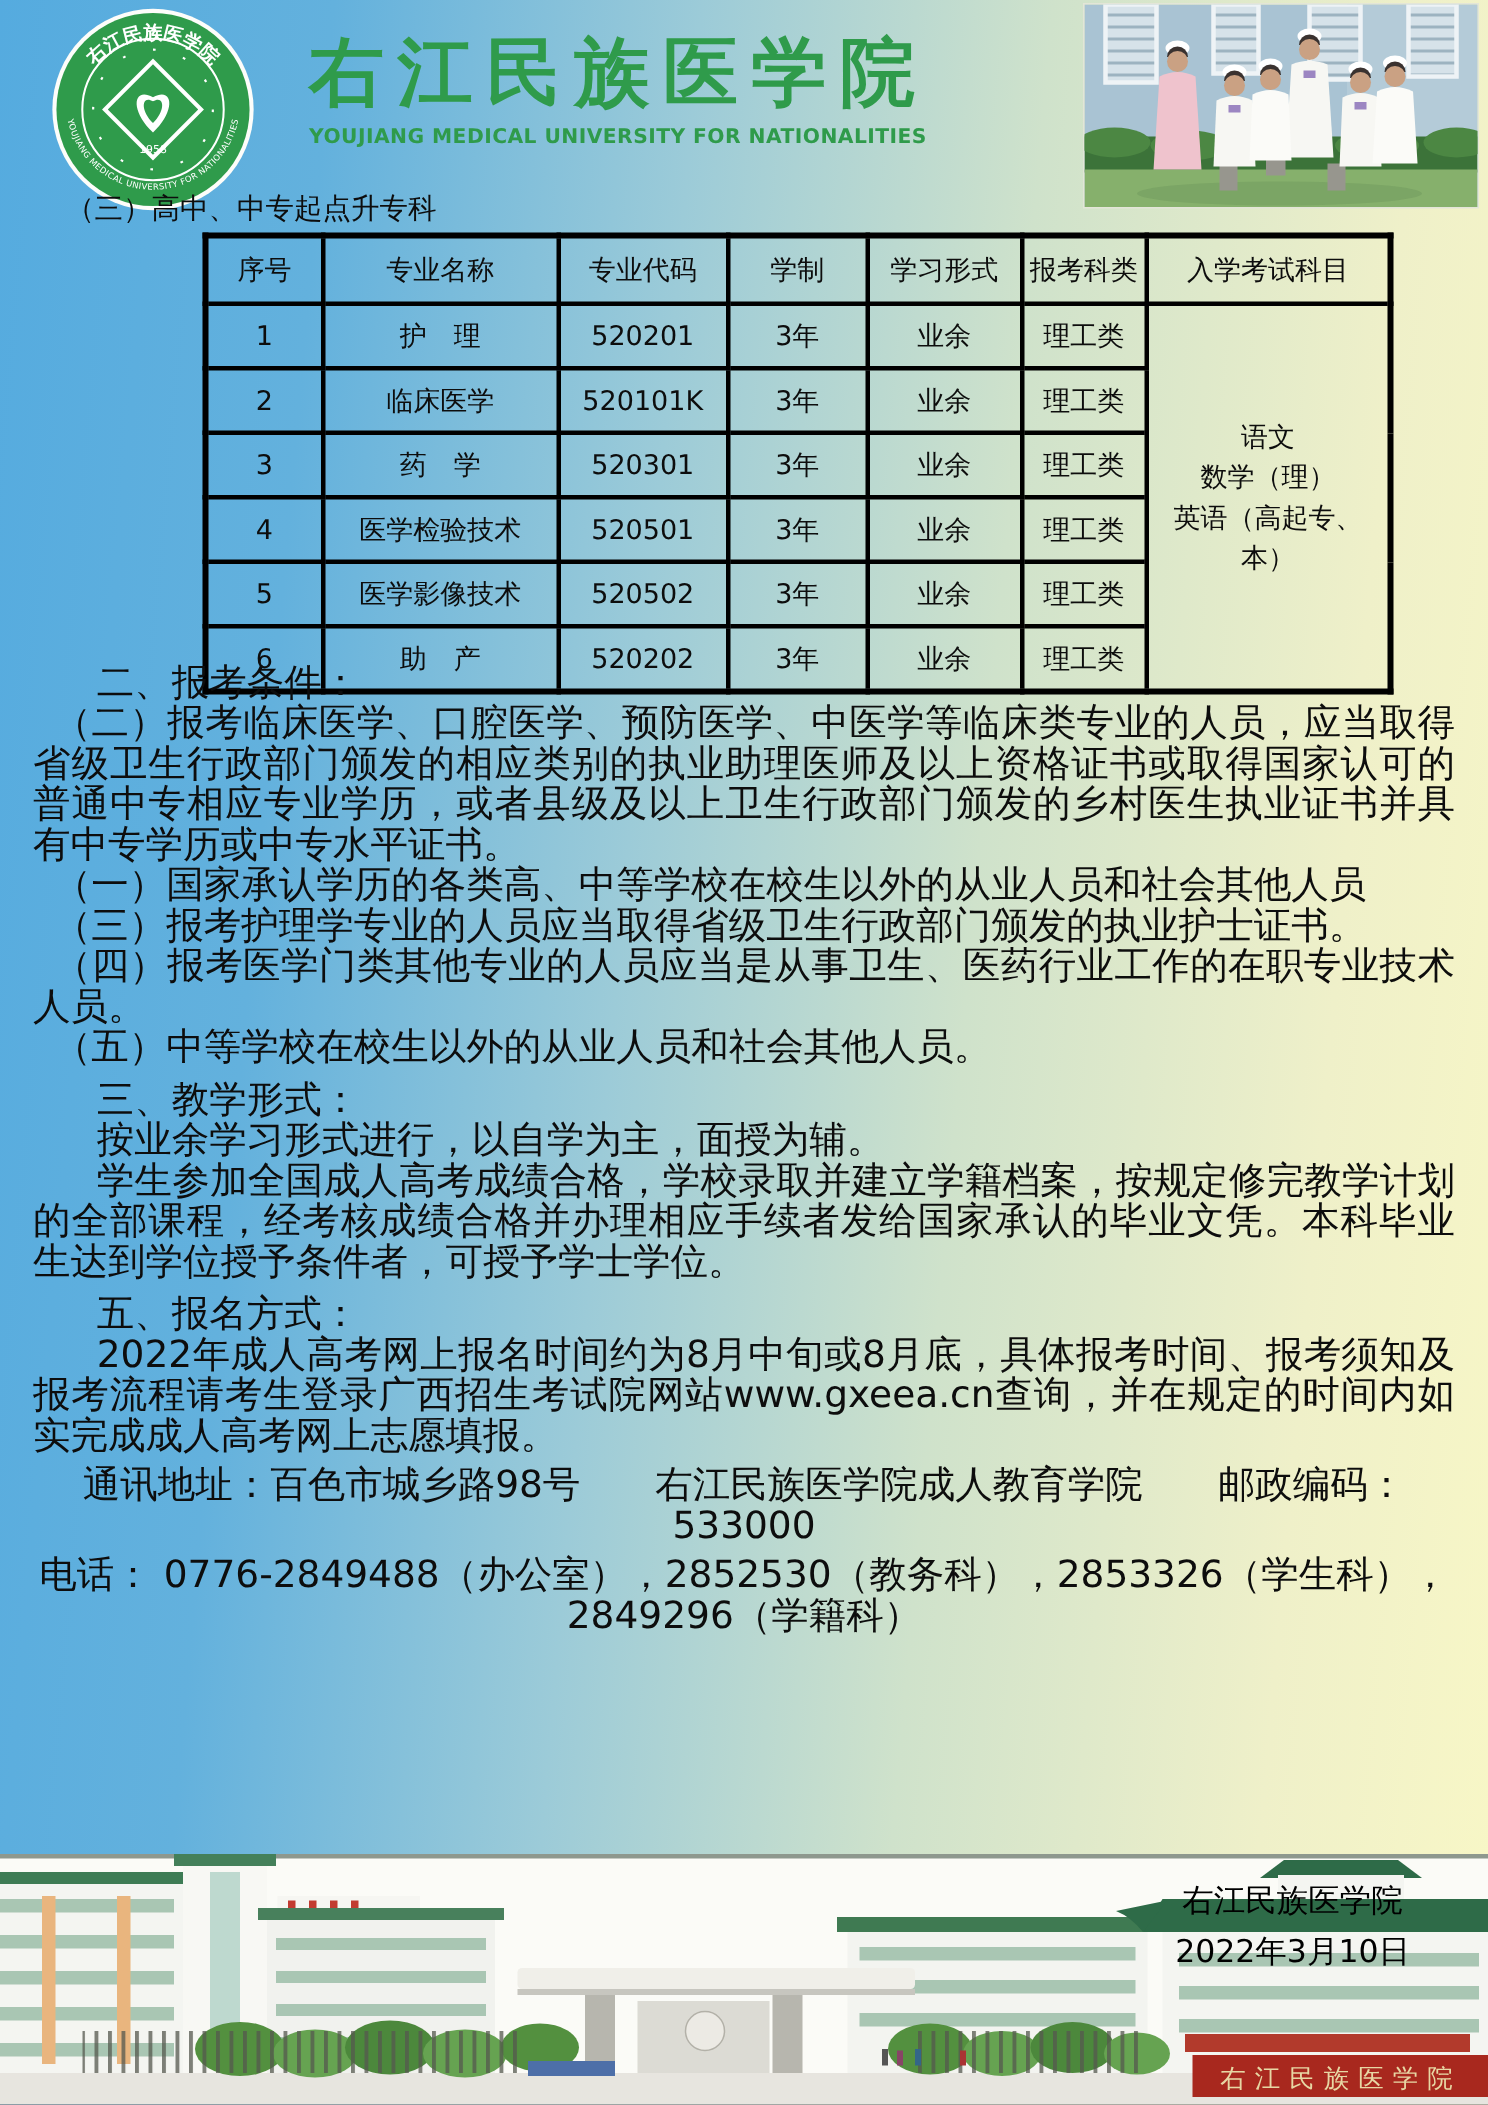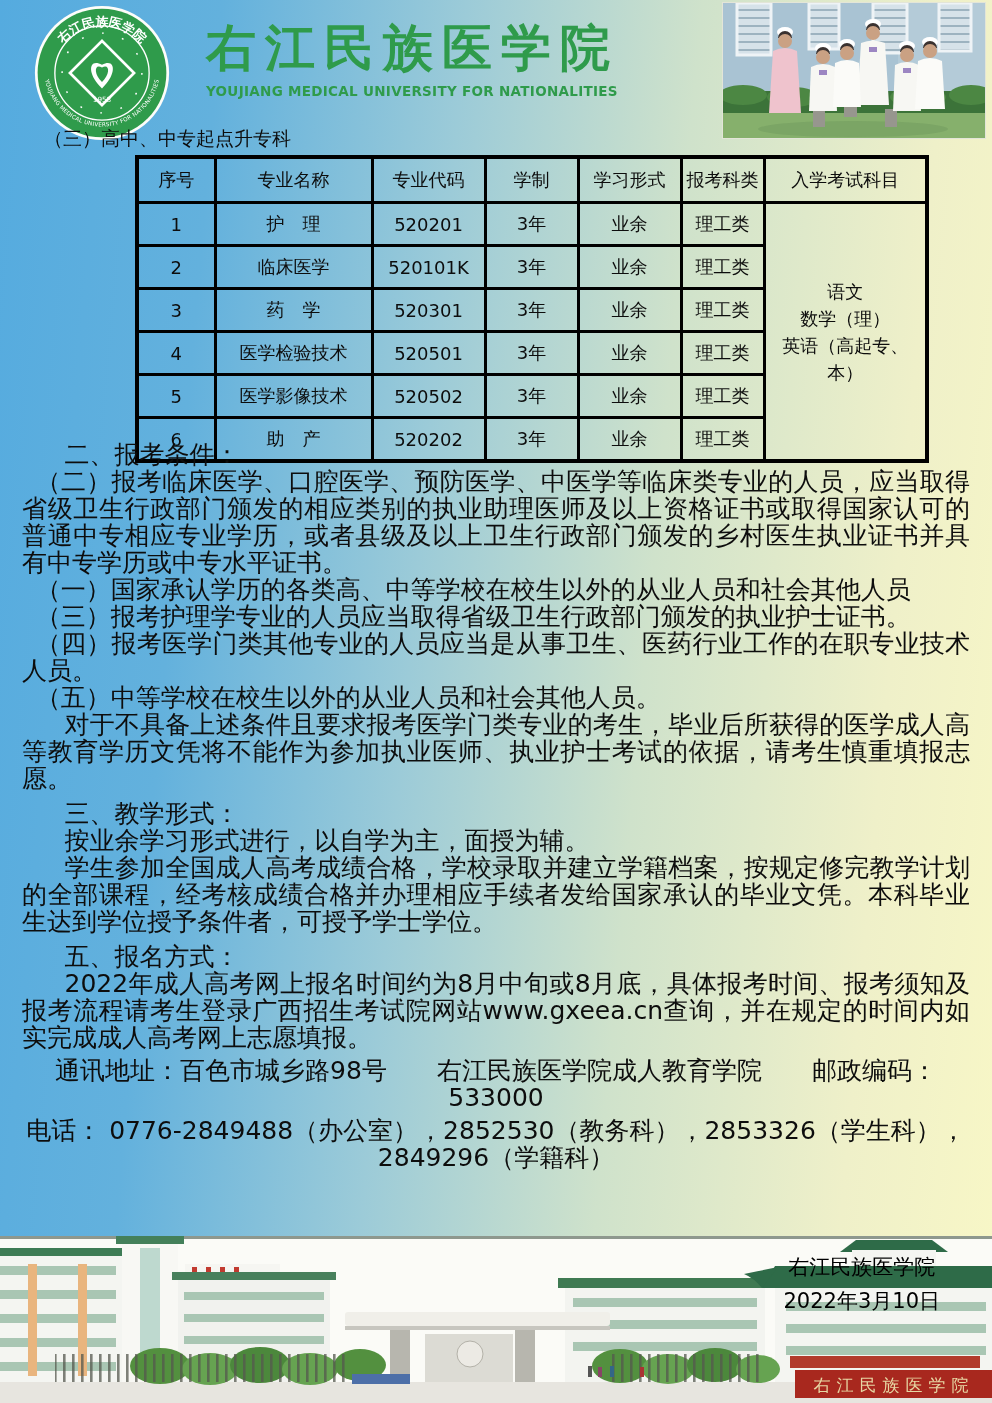--- a/index.html
+++ b/index.html
@@ -203,21 +203,20 @@
   </tbody>
     </table>
 
   <div class="content">
     <p class="ind-h">二、报考条件：</p>
     <p class="ind-b">（二）报考临床医学、口腔医学、预防医学、中医学等临床类专业的人员，应当取得省级卫生行政部门颁发的相应类别的执业助理医师及以上资格证书或取得国家认可的普通中专相应专业学历，或者县级及以上卫生行政部门颁发的乡村医生执业证书并具有中专学历或中专水平证书。</p>
     <p class="ind-b">（一）国家承认学历的各类高、中等学校在校生以外的从业人员和社会其他人员</p>
     <p class="ind-b">（三）报考护理学专业的人员应当取得省级卫生行政部门颁发的执业护士证书。</p>
     <p class="ind-b">（四）报考医学门类其他专业的人员应当是从事卫生、医药行业工作的在职专业技术人员。</p>
     <p class="ind-b">（五）中等学校在校生以外的从业人员和社会其他人员。</p>
-    <p class="ind-h">对于不具备上述条件且要求报考医学门类专业的考生，毕业后所获得的医学成人高等教育学历文凭将不能作为参加执业医师、执业护士考试的依据，请考生慎重填报志愿。</p>
     <p class="ind-h mt8">三、教学形式：</p>
     <p class="ind-h">按业余学习形式进行，以自学为主，面授为辅。</p>
     <p class="ind-h">学生参加全国成人高考成绩合格，学校录取并建立学籍档案，按规定修完教学计划的全部课程，经考核成绩合格并办理相应手续者发给国家承认的毕业文凭。本科毕业生达到学位授予条件者，可授予学士学位。</p>
     <p class="ind-h mt8">五、报名方式：</p>
     <p class="ind-h">2022年成人高考网上报名时间约为8月中旬或8月底，具体报考时间、报考须知及报考流程请考生登录广西招生考试院网站www.gxeea.cn查询，并在规定的时间内如实完成成人高考网上志愿填报。</p>
     <div class="contact">
       <p>通讯地址：百色市城乡路98号　　右江民族医学院成人教育学院　　邮政编码：533000</p>
       <p>电话： 0776-2849488（办公室），2852530（教务科），2853326（学生科），2849296（学籍科）</p>
     </div>
   </div>

